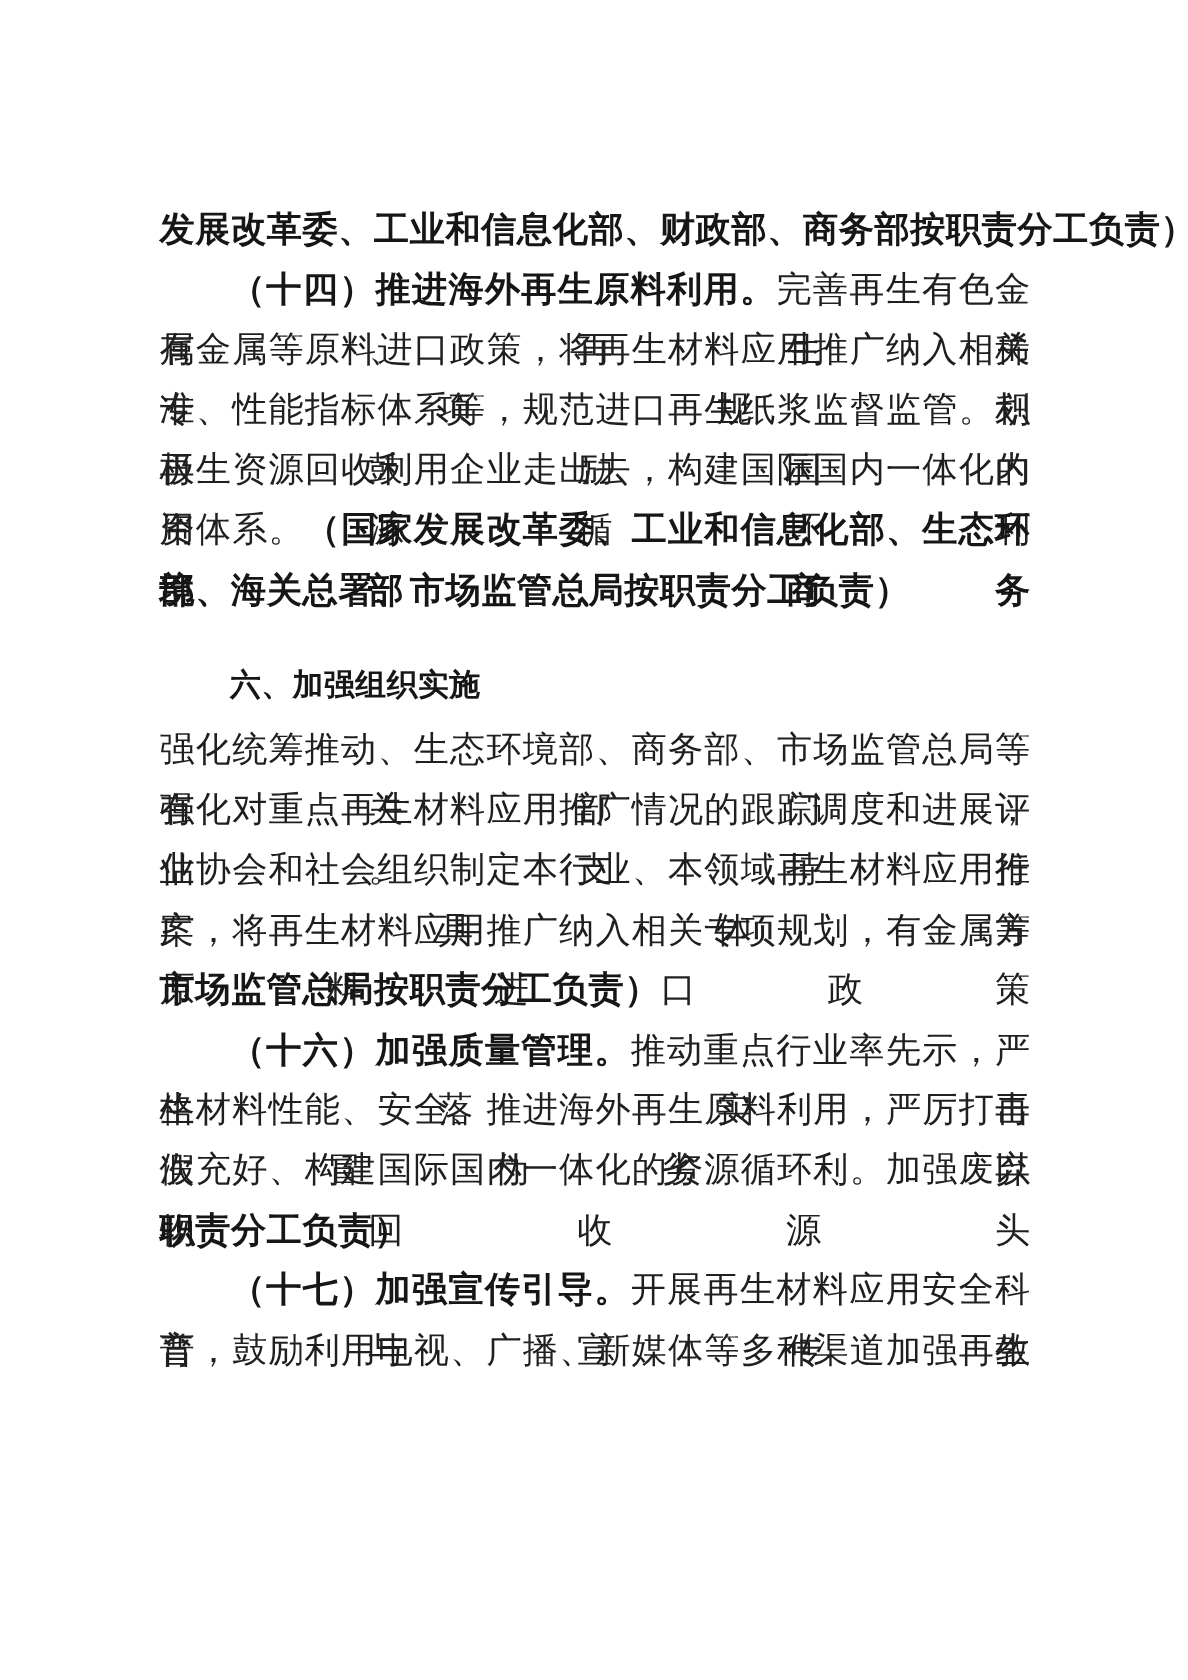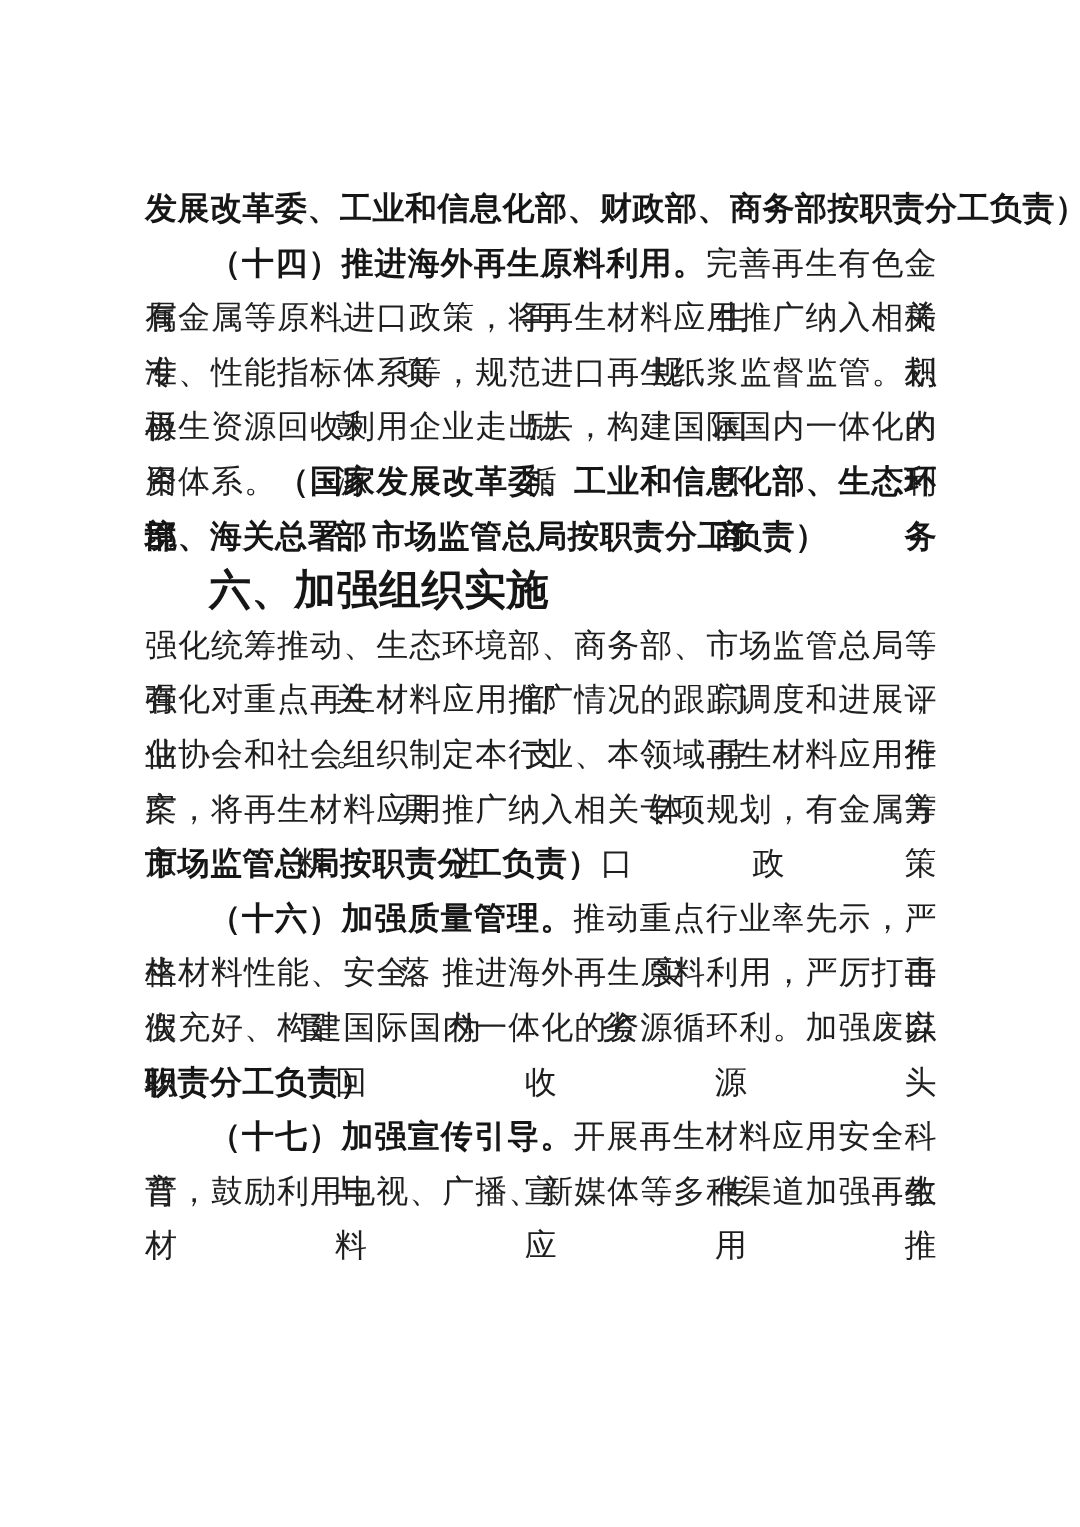--- a/index.html
+++ b/index.html
@@ -42,24 +42,25 @@
     text-indent: 64px;
   }
   .seg-bold {
     font-weight: 700;
     color: #161616;
   }
   .seg-reg {
     font-weight: 400;
   }
   .line.heading {
-    font-family: Liberation Serif, serif;
+    font-family: Liberation Mono, monospace;
     font-weight: 700;
     color: #141414;
-    font-size: 42px;
+    font-size: 28px;
+    margin-top: 36px;
   }
   .page-number {
     position: absolute;
     left: 0;
     top: 1372px;
     width: 1080px;
     text-align: center;
     font-size: 33px;
     font-family: "Liberation Serif", "DejaVu Serif", serif;
     color: #1f1f1f;

